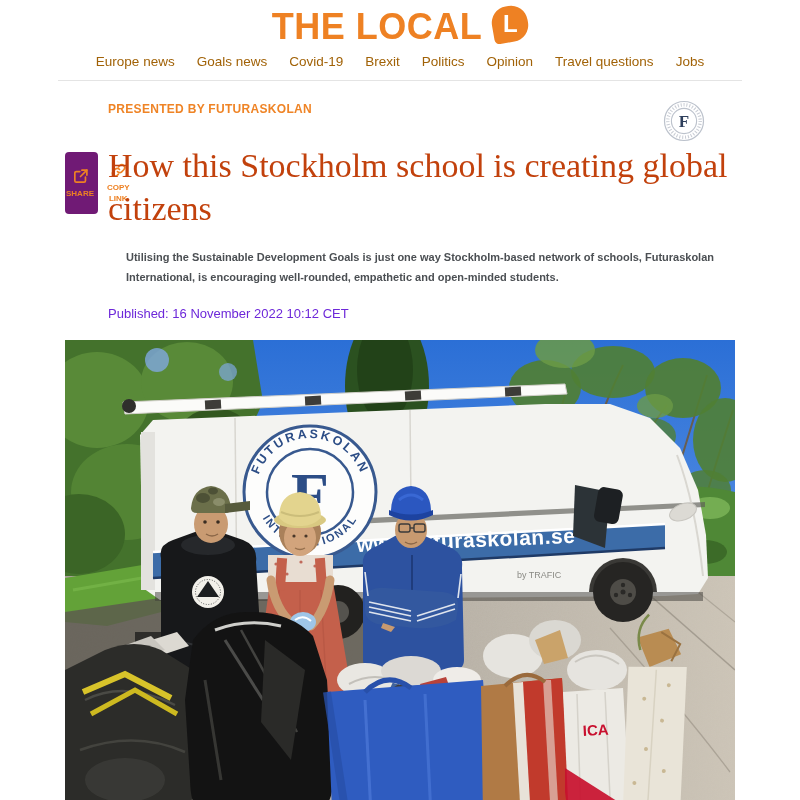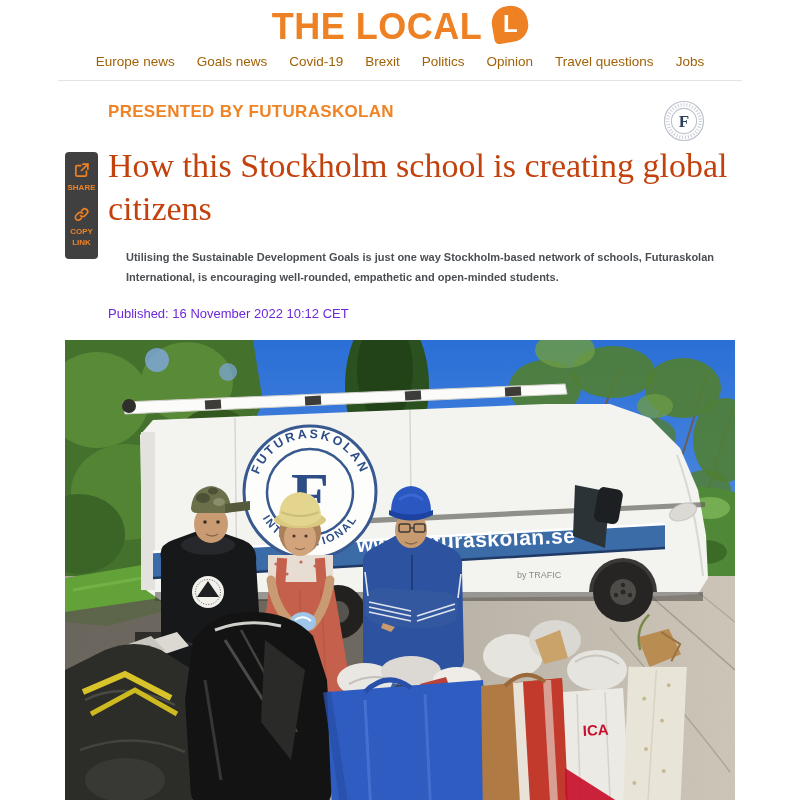--- a/index.html
+++ b/index.html
@@ -19,26 +19,26 @@
     transform:rotate(-10deg);display:flex;align-items:center;justify-content:center;flex:0 0 auto;}
   .logo-badge-letter{color:#fff;font-weight:800;font-size:24px;transform:rotate(10deg);}
   nav.main-nav{display:flex;justify-content:center;gap:22px;margin-top:6px;font-size:13.5px;}
   nav.main-nav a{color:#a16207;text-decoration:none;cursor:pointer;}
   .header-divider{border-top:1px solid #e4e4e4;margin:11px 58px 0;}
 
   
   .content{margin:0 65px;width:670px;}
   .sponsor-row{display:flex;justify-content:space-between;align-items:flex-start;
     margin-top:19px;padding-left:43px;padding-right:30px;height:44px;}
-  .sponsor-label{color:#ef8426;font-weight:bold;font-size:17px;letter-spacing:.3px;padding-top:2px;}
+  .sponsor-label{color:#ef8426;font-weight:bold;font-size:12px;letter-spacing:.3px;padding-top:2px;}
   .sponsor-seal{display:block;cursor:pointer;}
 
   .article-head{display:flex;margin-top:0px;}
-  .share-rail{width:33px;margin-right:10px;background:#404040;border-radius:4px;
-    padding:10px 1px;display:flex;flex-direction:column;align-items:center;gap:13px;
+  .share-rail{width:33px;margin-right:10px;background:#701a75;border-radius:4px;
+    padding:10px 1px;display:flex;flex-direction:row;align-items:center;gap:13px;
     height:fit-content;margin-top:8px;flex:0 0 auto;}
   .rail-btn{display:flex;flex-direction:column;align-items:center;gap:3px;cursor:pointer;
     color:var(--orange);font-size:8px;font-weight:bold;text-align:center;line-height:1.4;border:none;background:none;padding:0;}
   .article-text{flex:1;min-width:0;}
   h1.headline{font-family:"Liberation Serif",serif;font-weight:500;font-size:34px;line-height:1.27;
     color:#c2410c;margin:0 0 13px;}
   p.standfirst{font-size:11px;font-weight:bold;color:#4b4f53;line-height:1.78;margin:18px;max-width:604px;}
   p.published{font-size:13px;color:#6d28d9;margin:17px 0 0;}
 
   .photo{margin:19px 0 0;width:670px;height:483px;overflow:hidden;background:#b4ada3;}

